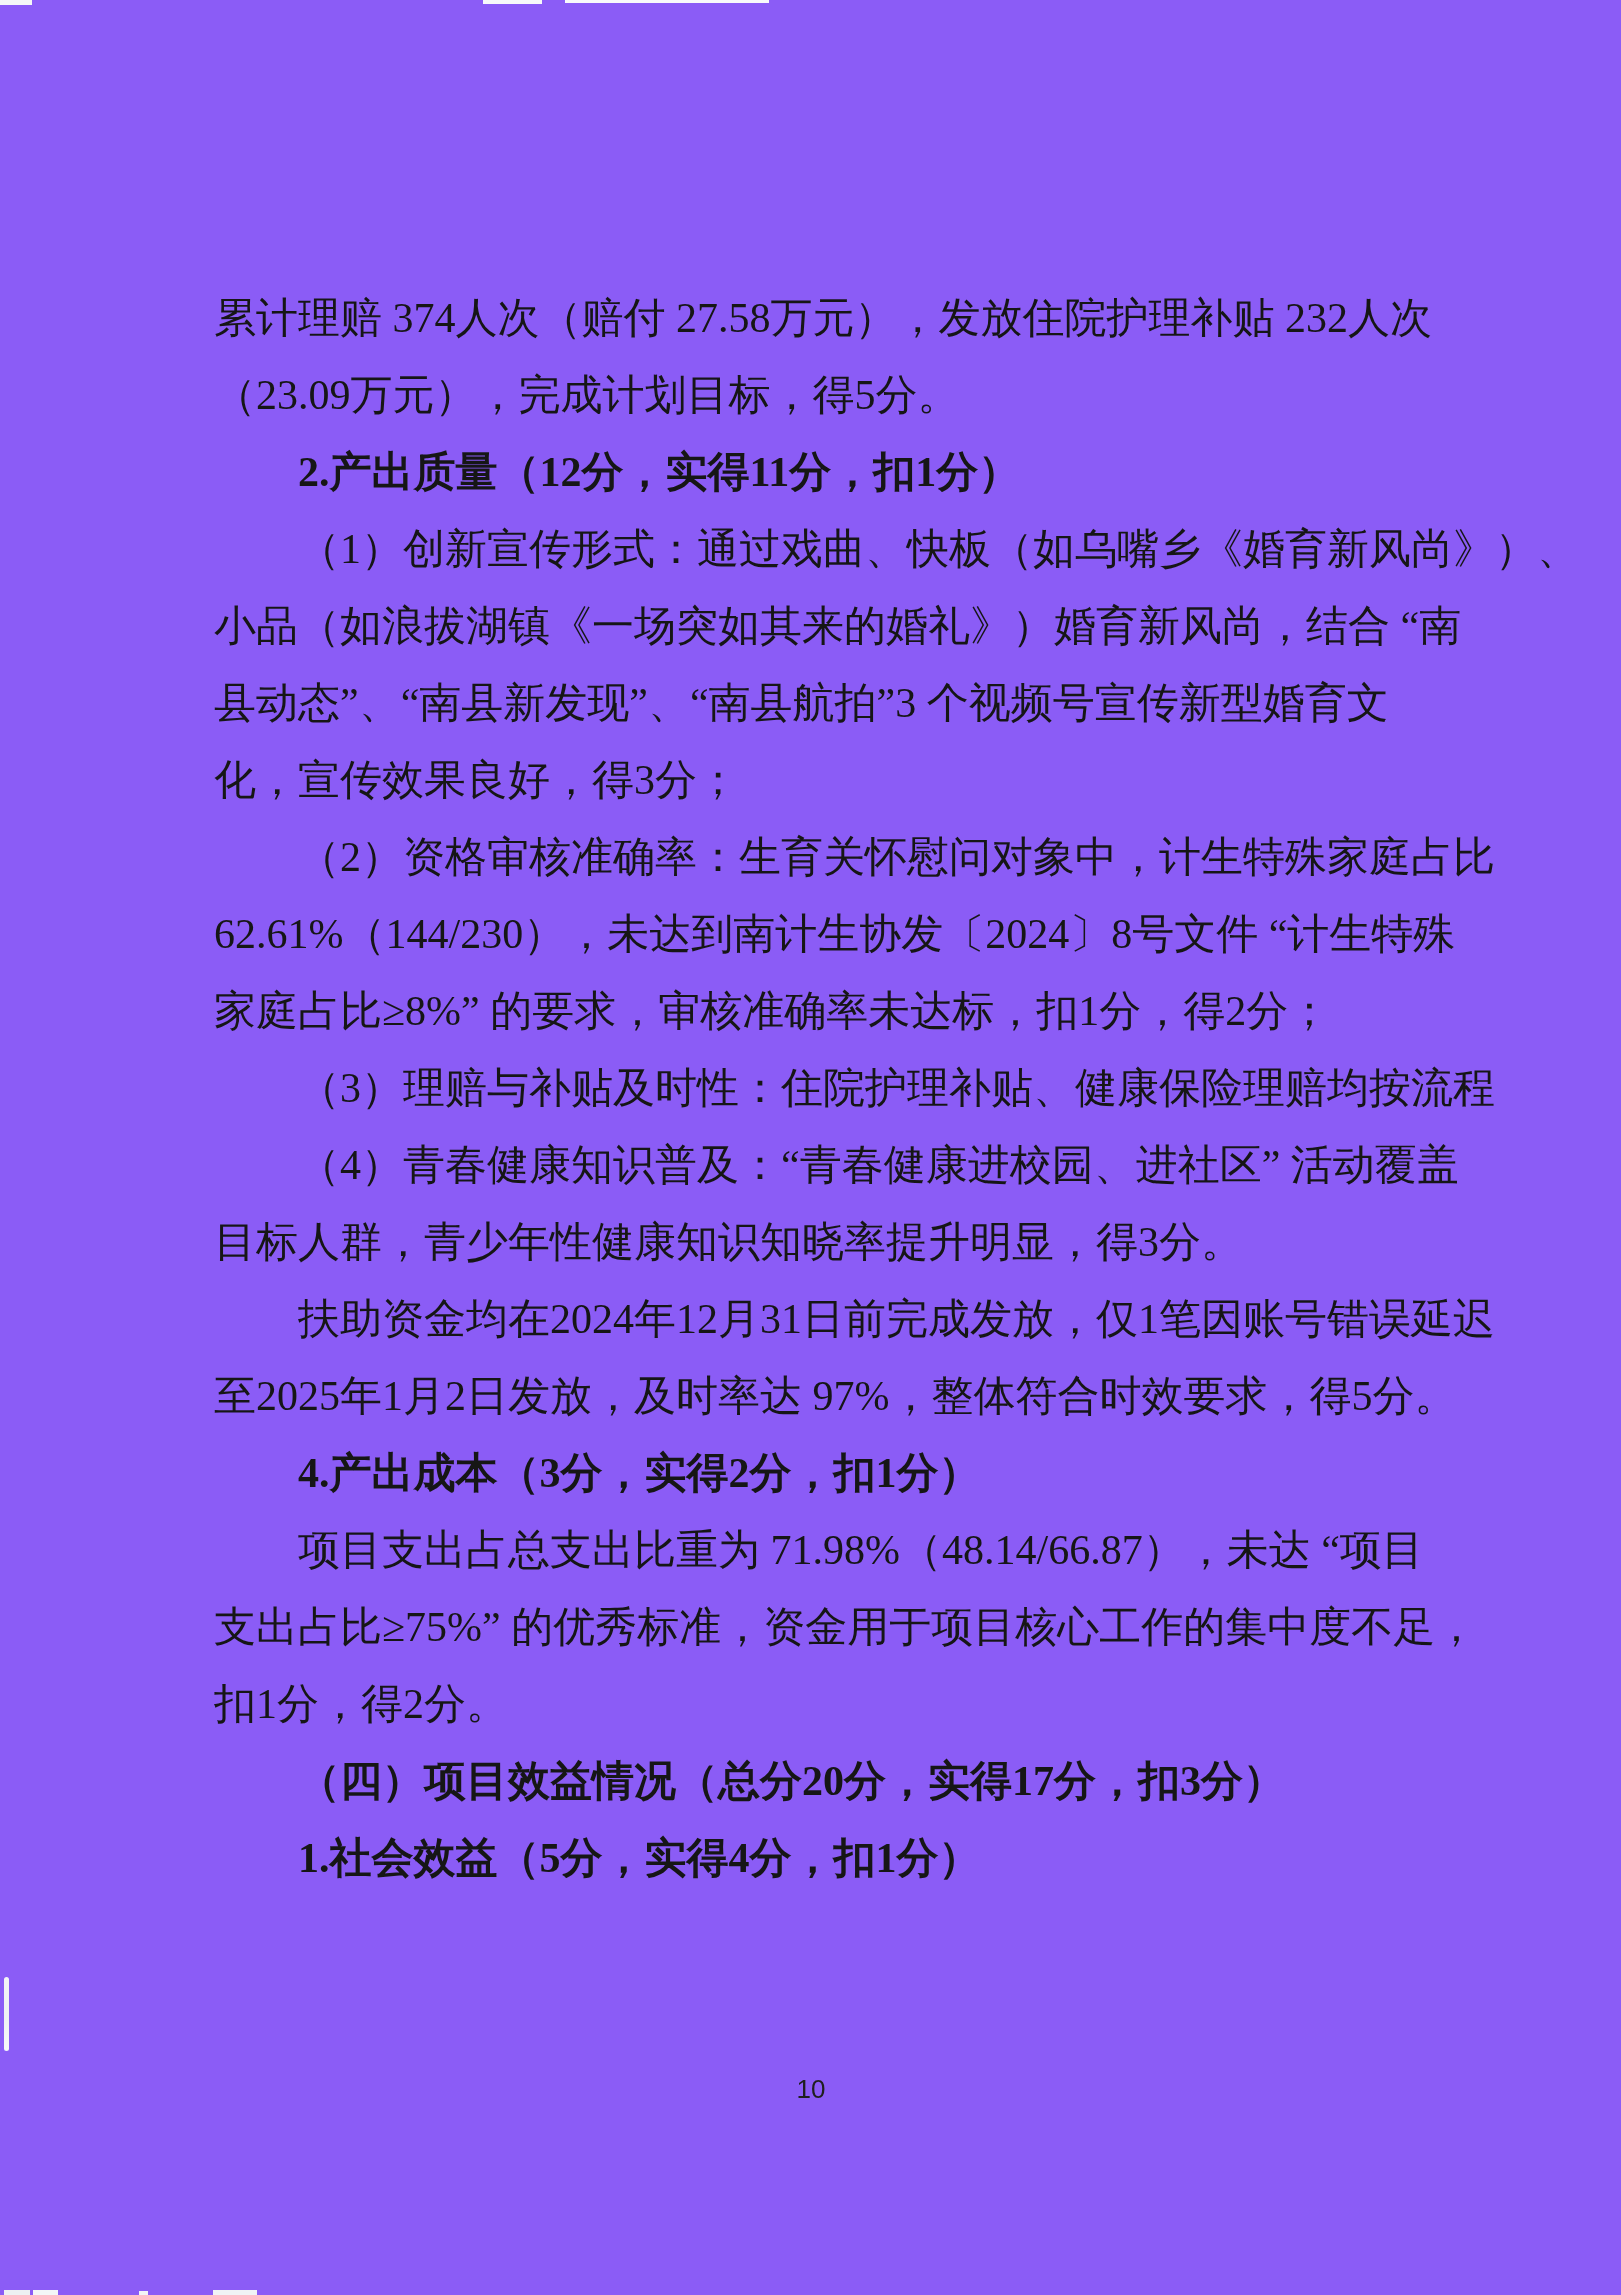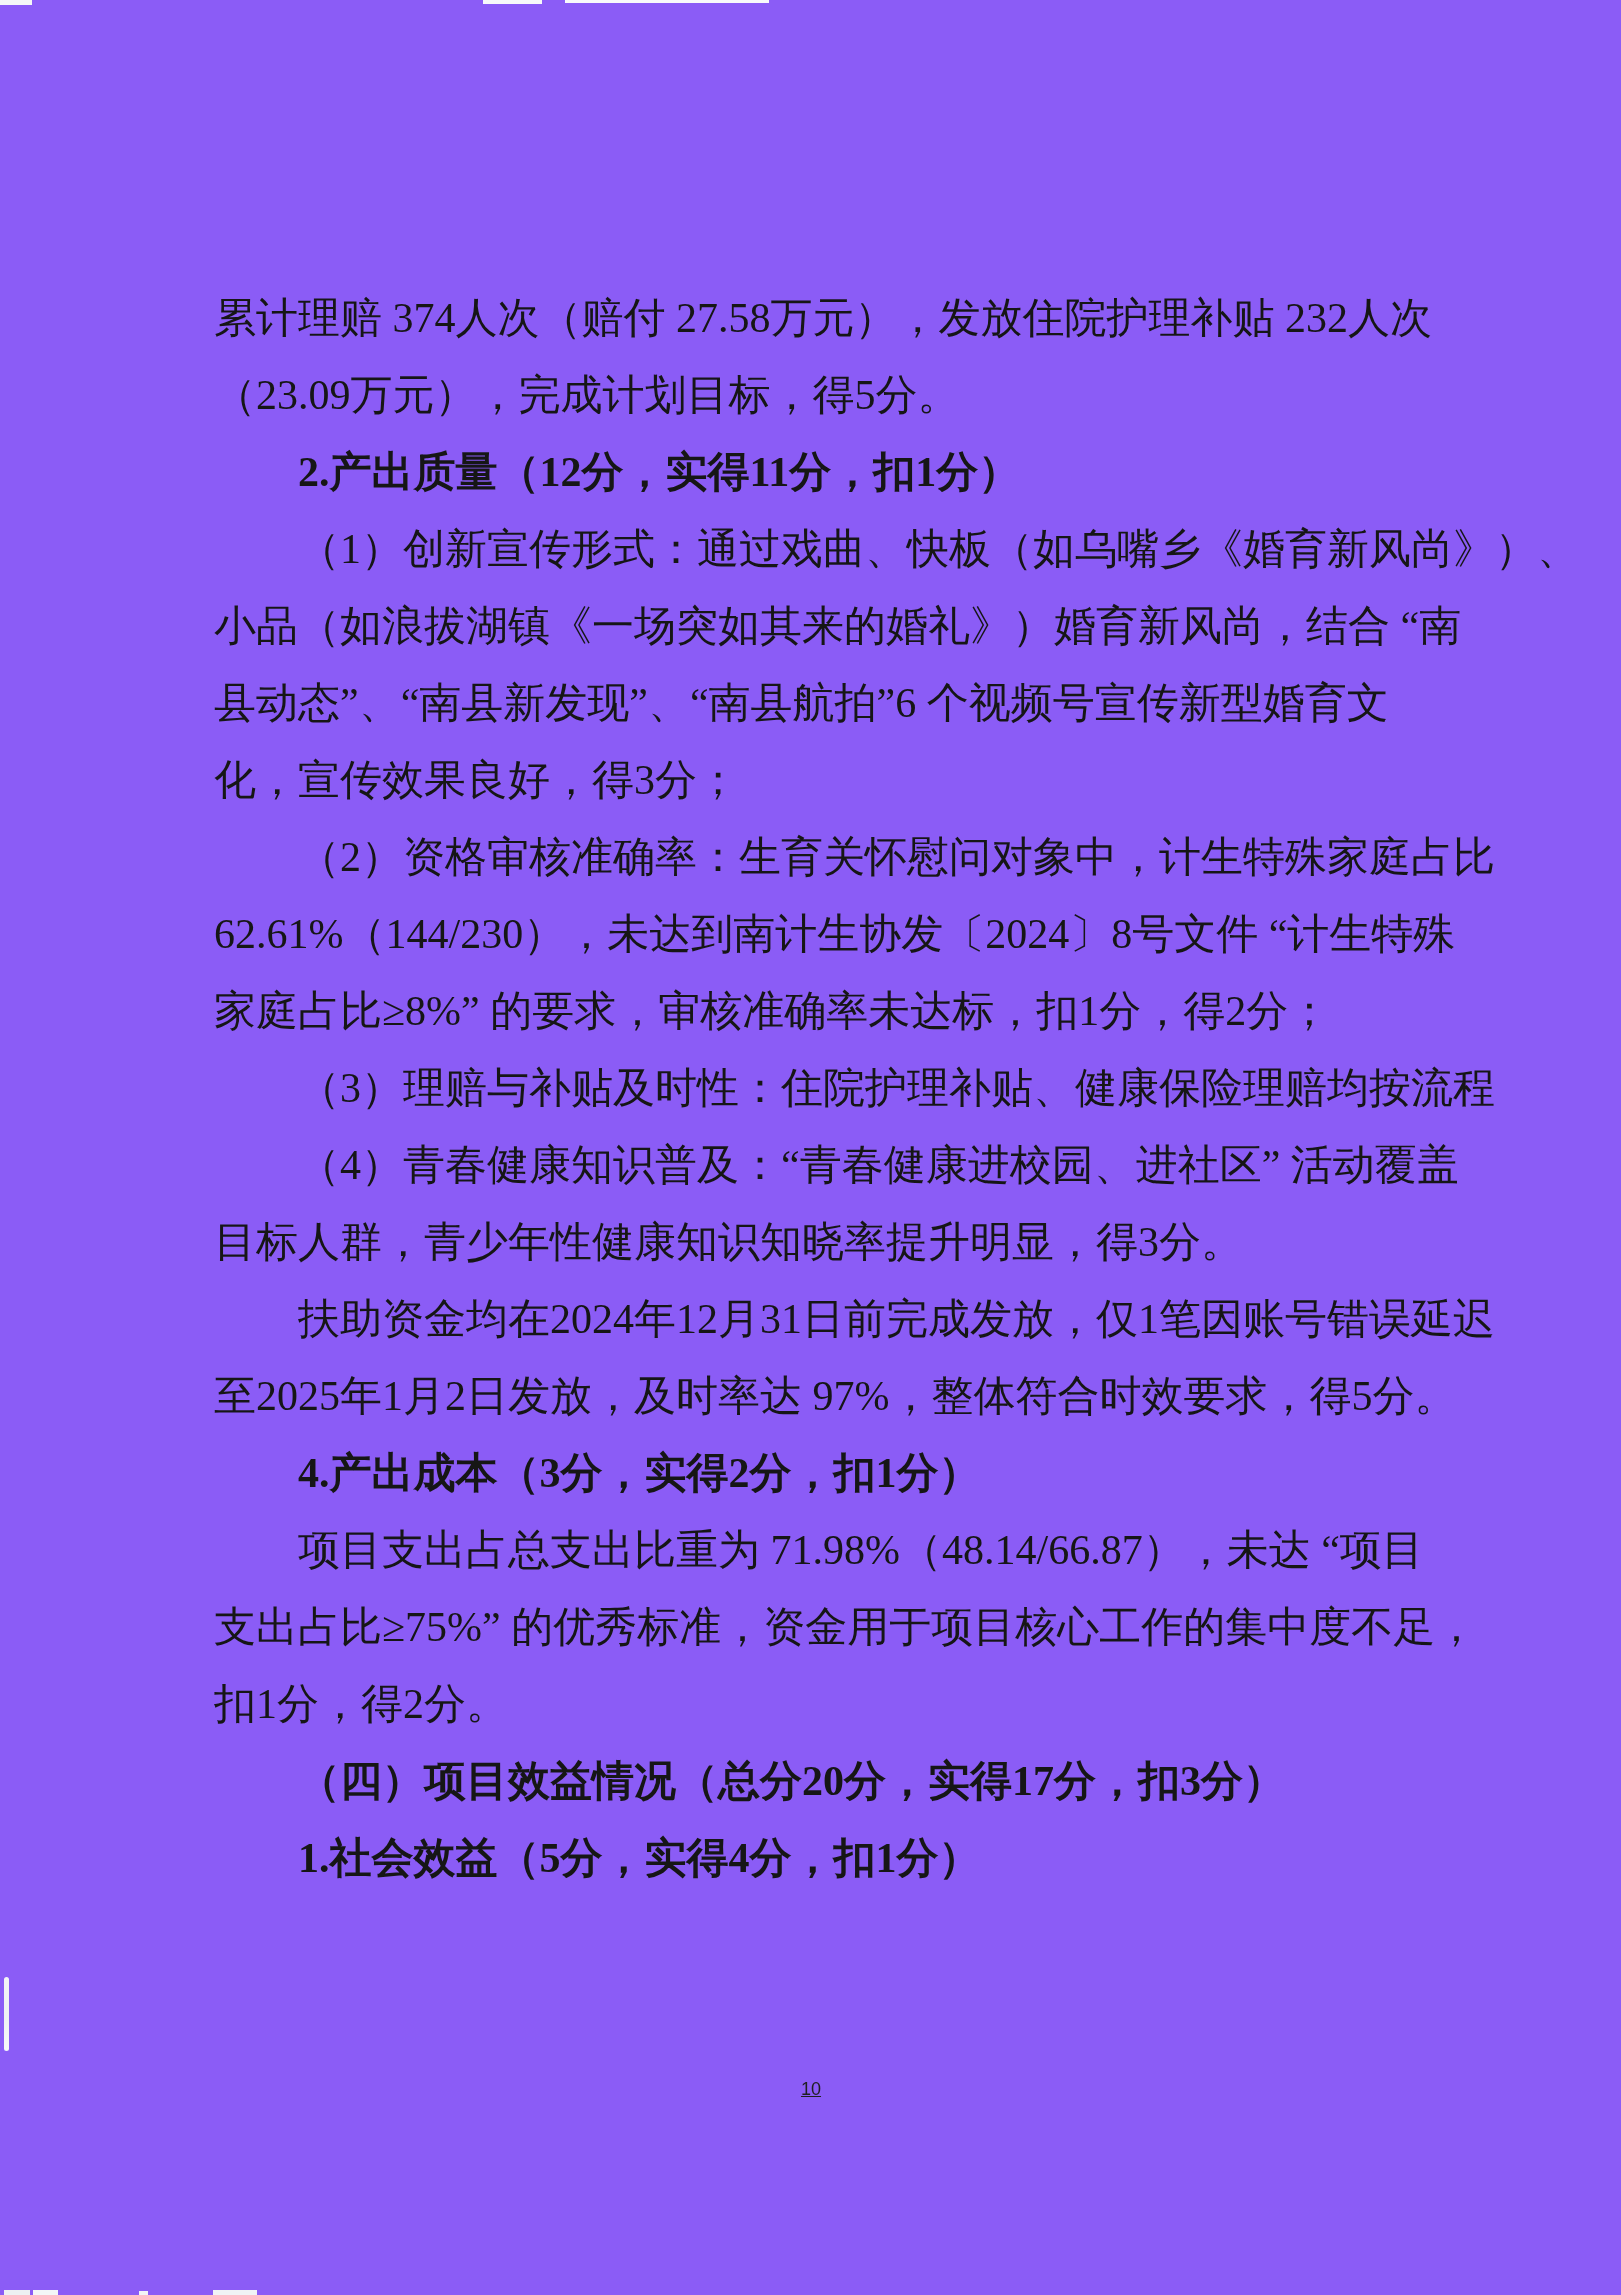--- a/index.html
+++ b/index.html
@@ -36,24 +36,23 @@
   .footer {
     position: absolute;
     top: 2074px;
     left: 0;
     width: 100%;
     text-align: center;
   }
   .page-number {
     display: inline-block;
     font-family: "Liberation Sans", "DejaVu Sans", sans-serif;
-    font-size: 18px;
+    font-size: 26px;
     line-height: 31px;
     color: #1f1f1f;
-    text-decoration: underline;
   }
   
   .artifact { position: absolute; pointer-events: none; }
   .artifact-left-smudge {
     left: 3.6px; top: 1977px; width: 5.6px; height: 74px;
     background: linear-gradient(180deg, #f3f5f6 0%, #eef1f3 55%, #f6f8f9 100%);
     border-radius: 3.1px;
   }
   .artifact-bottom-1 { left: 4.1px;    top: 2290px; width: 25.6px; height: 5.6px; background: #edf0f2; }
   .artifact-bottom-2 { left: 33px;   top: 2290px; width: 24.5px; height: 5.1px; background: #f3f6f7; }
@@ -67,21 +66,21 @@
 <body>
 
 <div class="page">
 
   <main class="text-block">
     <p class="line">累计理赔 374人次（赔付 27.58万元），发放住院护理补贴 232人次</p>
     <p class="line">（23.09万元），完成计划目标，得5分。</p>
     <p class="line indent bold">2.产出质量（12分，实得11分，扣1分）</p>
     <p class="line indent">（1）创新宣传形式：通过戏曲、快板（如乌嘴乡《婚育新风尚》）、</p>
     <p class="line">小品（如浪拔湖镇《一场突如其来的婚礼》）婚育新风尚，结合 “南</p>
-    <p class="line">县动态”、“南县新发现”、“南县航拍”6 个视频号宣传新型婚育文</p>
+    <p class="line">县动态”、“南县新发现”、“南县航拍”3 个视频号宣传新型婚育文</p>
     <p class="line">化，宣传效果良好，得3分；</p>
     <p class="line indent">（2）资格审核准确率：生育关怀慰问对象中，计生特殊家庭占比</p>
     <p class="line">62.61%（144/230），未达到南计生协发〔2024〕8号文件 “计生特殊</p>
     <p class="line">家庭占比≥8%” 的要求，审核准确率未达标，扣1分，得2分；</p>
     <p class="line indent">（3）理赔与补贴及时性：住院护理补贴、健康保险理赔均按流程</p>
     <p class="line indent">（4）青春健康知识普及：“青春健康进校园、进社区” 活动覆盖</p>
     <p class="line">目标人群，青少年性健康知识知晓率提升明显，得3分。</p>
     <p class="line indent">扶助资金均在2024年12月31日前完成发放，仅1笔因账号错误延迟</p>
     <p class="line">至2025年1月2日发放，及时率达 97%，整体符合时效要求，得5分。</p>
     <p class="line indent bold">4.产出成本（3分，实得2分，扣1分）</p>

